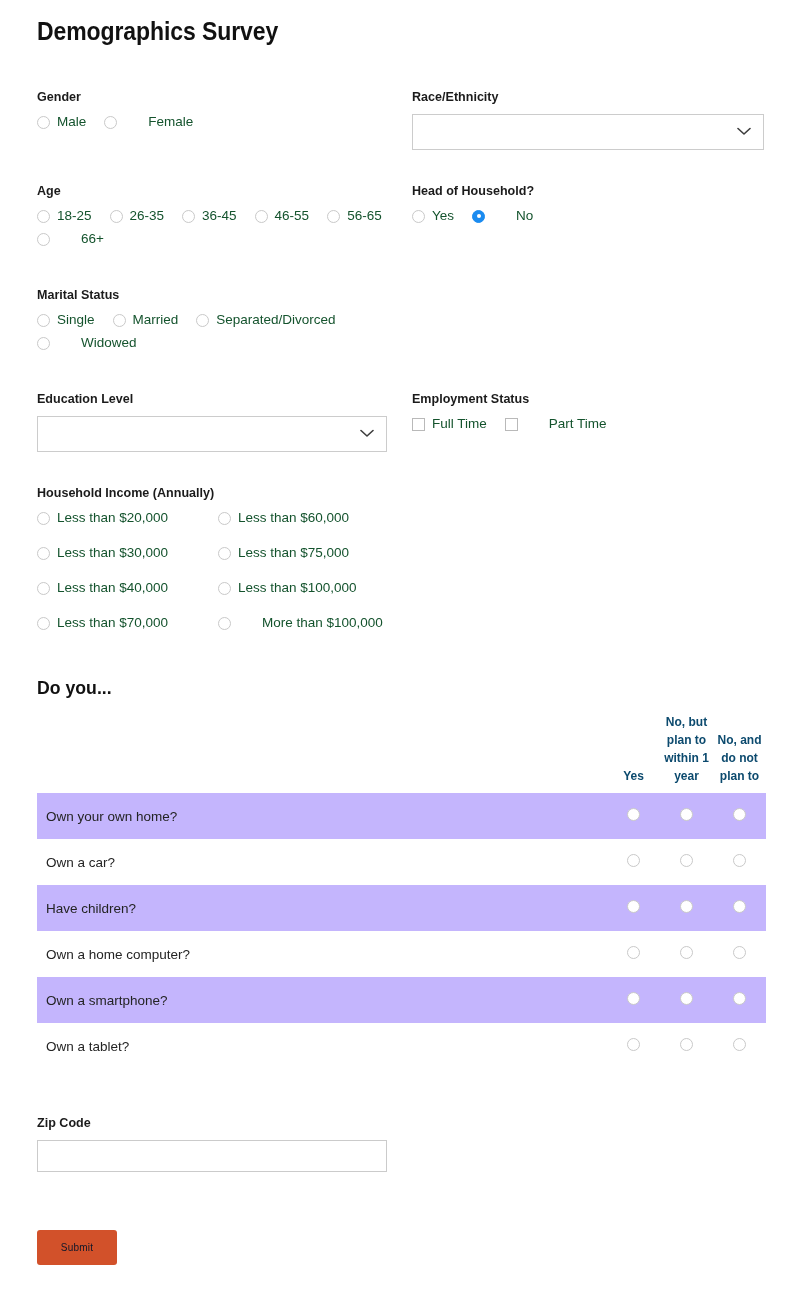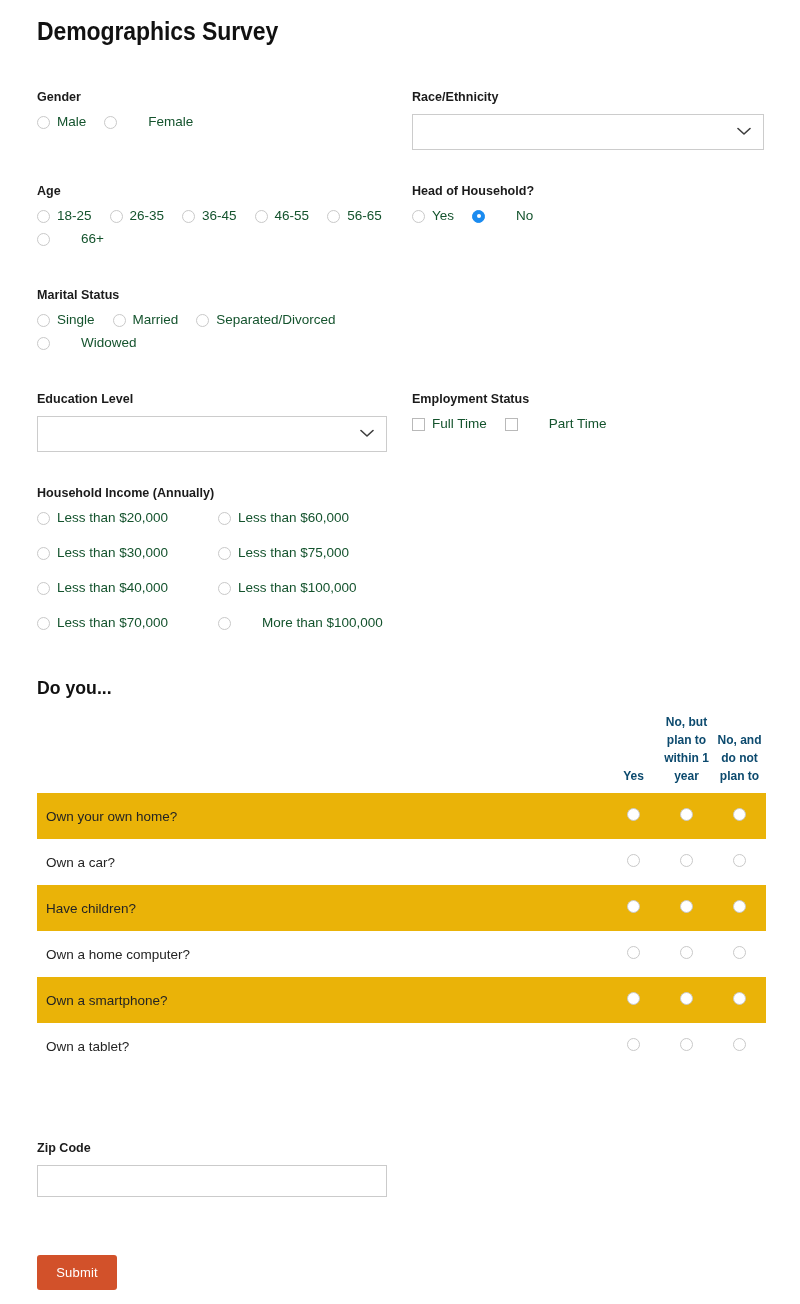--- a/index.html
+++ b/index.html
@@ -193,34 +193,34 @@
   }
   .matrix th.q-head { text-align: left; }
   .matrix td {
     height: 46px;
     vertical-align: middle;
     font-size: 13.5px;
     color: #242424;
   }
   .matrix td.q-cell { padding-left: 9px; }
   .matrix td.o-cell { text-align: center; }
-  .matrix tr.stripe td { background: #eab308; }
+  .matrix tr.stripe td { background: #c4b5fd; }
   .matrix .radio { margin-right: 0; }
 
   
   .submit-btn {
     margin-top: 32px;
     width: 80px;
     height: 35px;
     background: #d2512a;
-    color: #ffffff;
+    color: #0f172a;
     border: none;
     border-radius: 3px;
     font-family: "Liberation Sans Narrow", "Liberation Sans", sans-serif;
-    font-size: 13px;
+    font-size: 10px;
     font-weight: normal;
     cursor: pointer;
     letter-spacing: 0.2px;
   }
 </style>
 </head>
 <body>
 
 <div class="page">
 
@@ -463,20 +463,20 @@
       <tr>
         <td class="q-cell">Own a tablet?</td>
         <td class="o-cell"><span class="radio"></span></td>
         <td class="o-cell"><span class="radio"></span></td>
         <td class="o-cell"><span class="radio"></span></td>
       </tr>
     </tbody>
   </table>
 
   
-  <div class="field" style="margin-top:71px;">
+  <div class="field" style="margin-top:46px;">
     <div class="field-label">Zip Code</div>
     <input class="text-input" type="text" value="" style="">
   </div>
 
   <button class="submit-btn">Submit</button>
 
 </div>
 
 </body></html>

